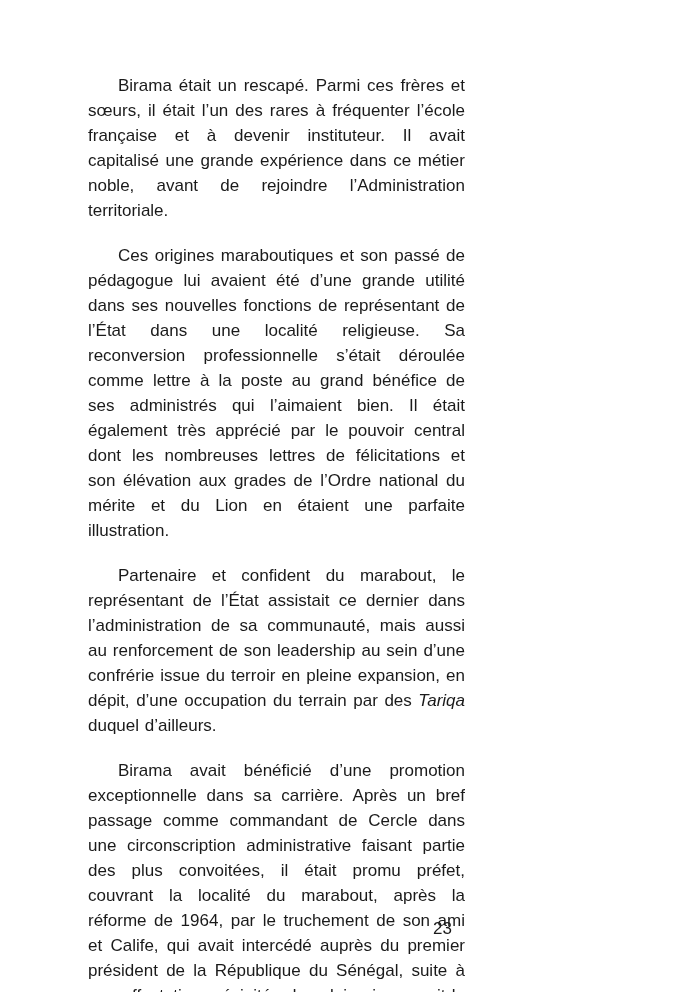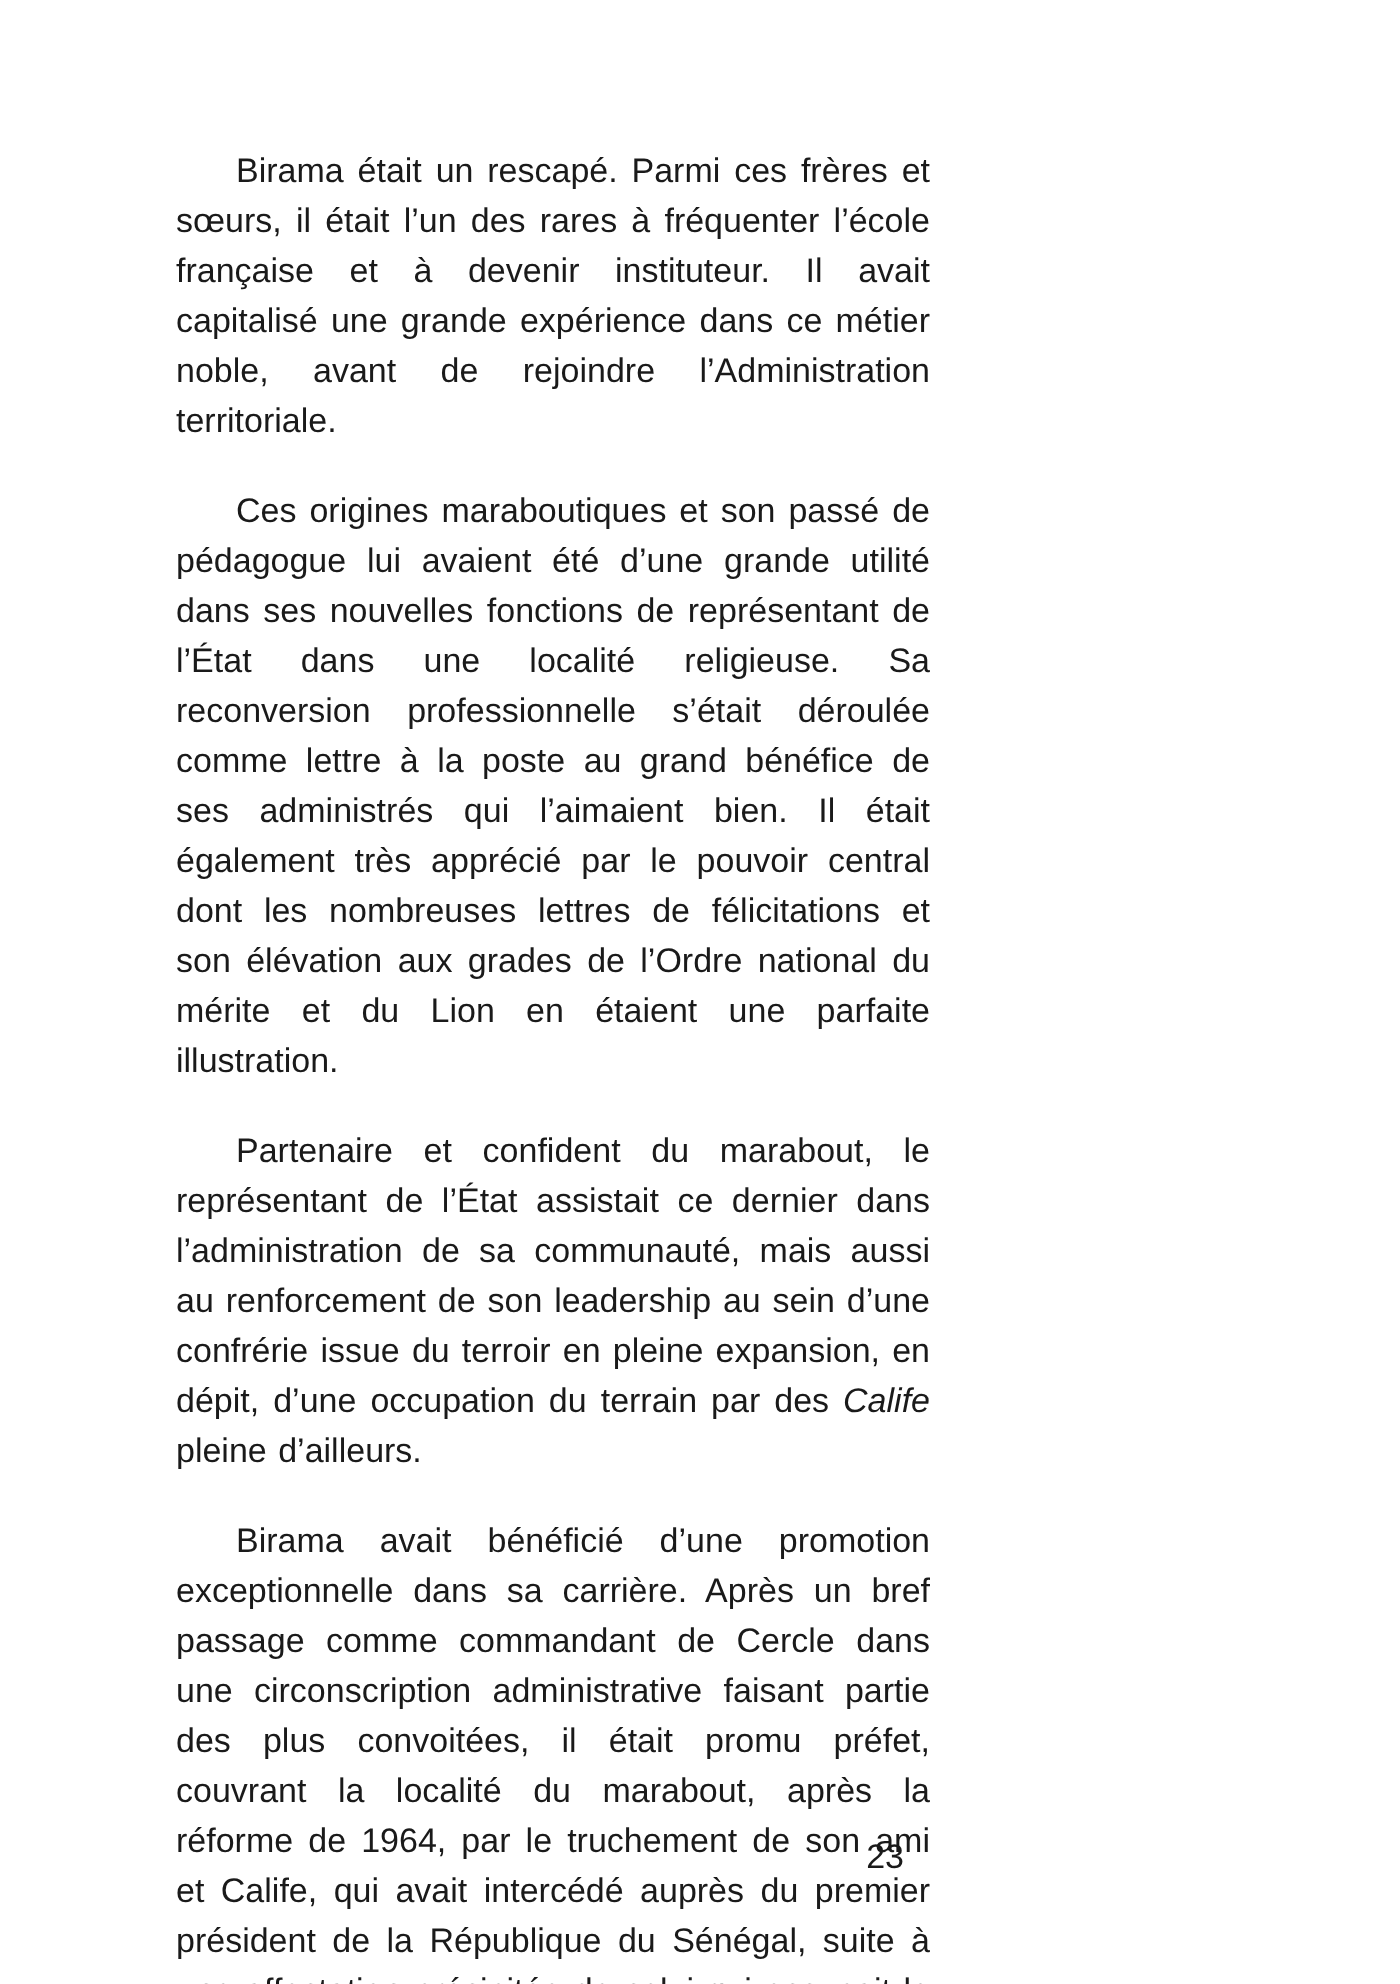--- a/index.html
+++ b/index.html
@@ -41,17 +41,17 @@
       line-height: 25px;
     }
   </style>
 </head>
 <body>
 
 <div class="page">
   <div class="text-block">
     <p>Birama était un rescapé. Parmi ces frères et sœurs, il était l’un des rares à fréquenter l’école française et à devenir instituteur. Il avait capitalisé une grande expérience dans ce métier noble, avant de rejoindre l’Administration territoriale.</p>
     <p>Ces origines maraboutiques et son passé de pédagogue lui avaient été d’une grande utilité dans ses nouvelles fonctions de représentant de l’État dans une localité religieuse. Sa reconversion professionnelle s’était déroulée comme lettre à la poste au grand bénéfice de ses administrés qui l’aimaient bien. Il était également très apprécié par le pouvoir central dont les nombreuses lettres de félicitations et son élévation aux grades de l’Ordre national du mérite et du Lion en étaient une parfaite illustration.</p>
-    <p><span>Partenaire et confident du marabout, le représentant de l’État assistait ce dernier dans l’administration de sa communauté, mais aussi au renforcement de son leadership au sein d’une confrérie issue du terroir en pleine expansion, en dépit, d’une occupation du terrain par des </span><em>Calife</em><span> pleine d’ailleurs.</span></p>
+    <p><span>Partenaire et confident du marabout, le représentant de l’État assistait ce dernier dans l’administration de sa communauté, mais aussi au renforcement de son leadership au sein d’une confrérie issue du terroir en pleine expansion, en dépit, d’une occupation du terrain par des </span><em>Tariqa</em><span> duquel d’ailleurs.</span></p>
     <p>Birama avait bénéficié d’une promotion exceptionnelle dans sa carrière. Après un bref passage comme commandant de Cercle dans une circonscription administrative faisant partie des plus convoitées, il était promu préfet, couvrant la localité du marabout, après la réforme de 1964, par le truchement de son ami et Calife, qui avait intercédé auprès du premier président de la République du Sénégal, suite à une affectation précipitée de celui qui occupait le poste, pour des raisons inconnues du public.</p>
   </div>
   <div class="page-number">23</div>
 </div>
 
 </body></html>

